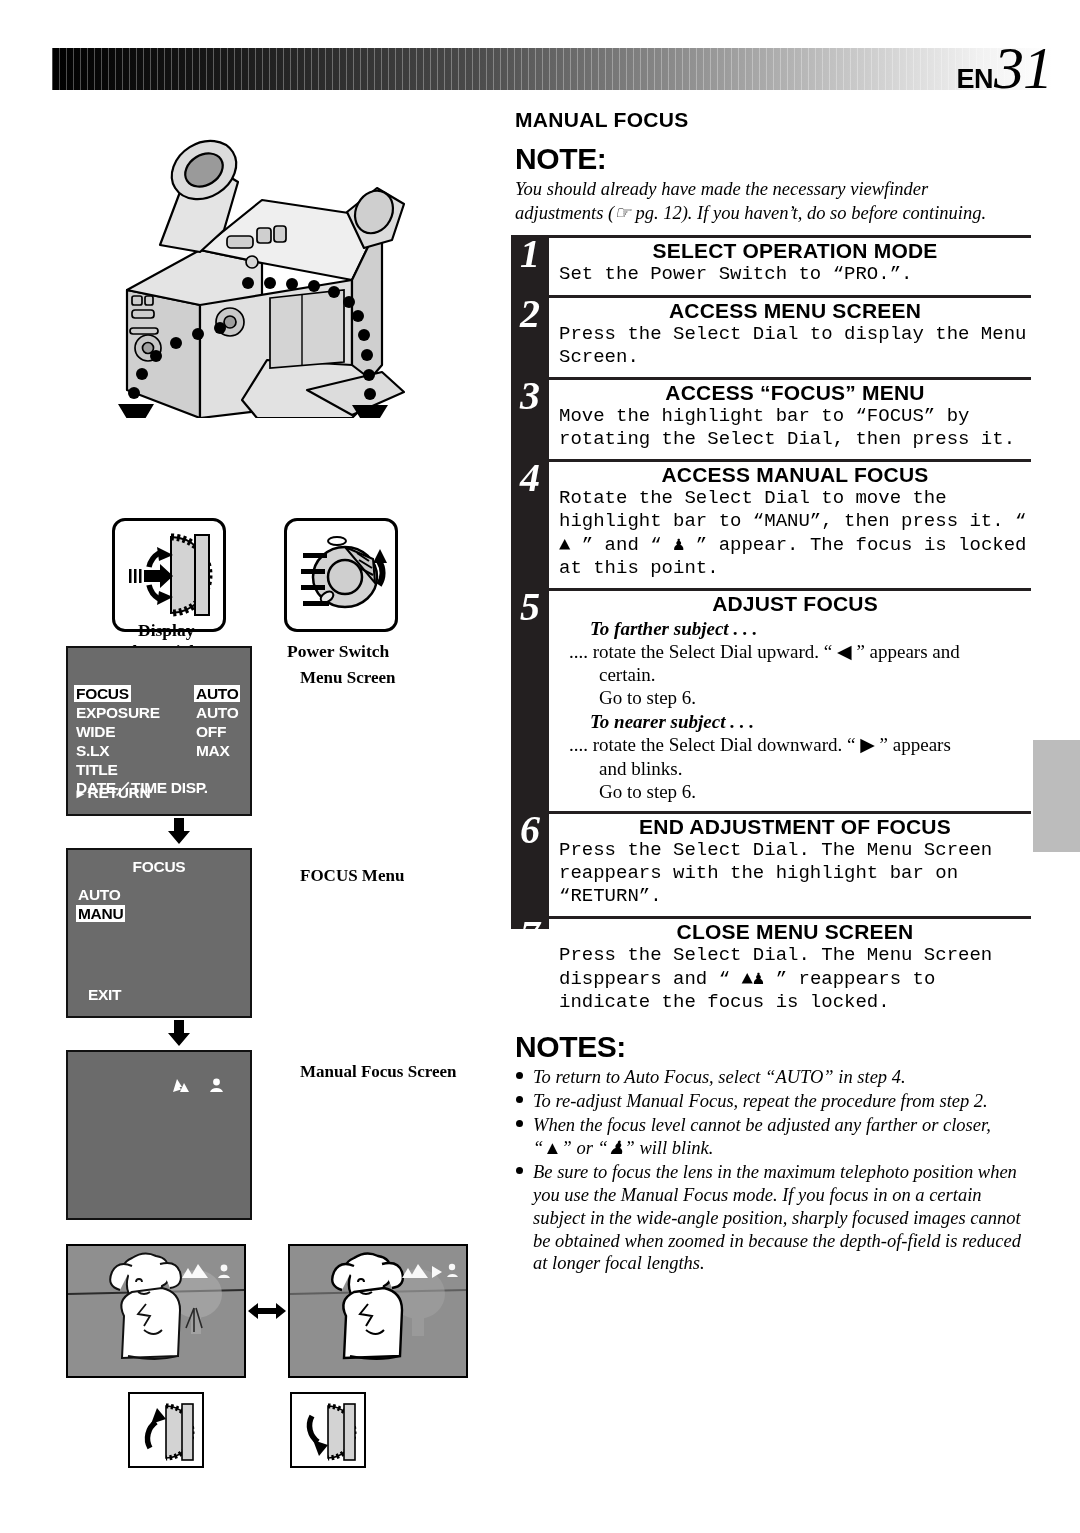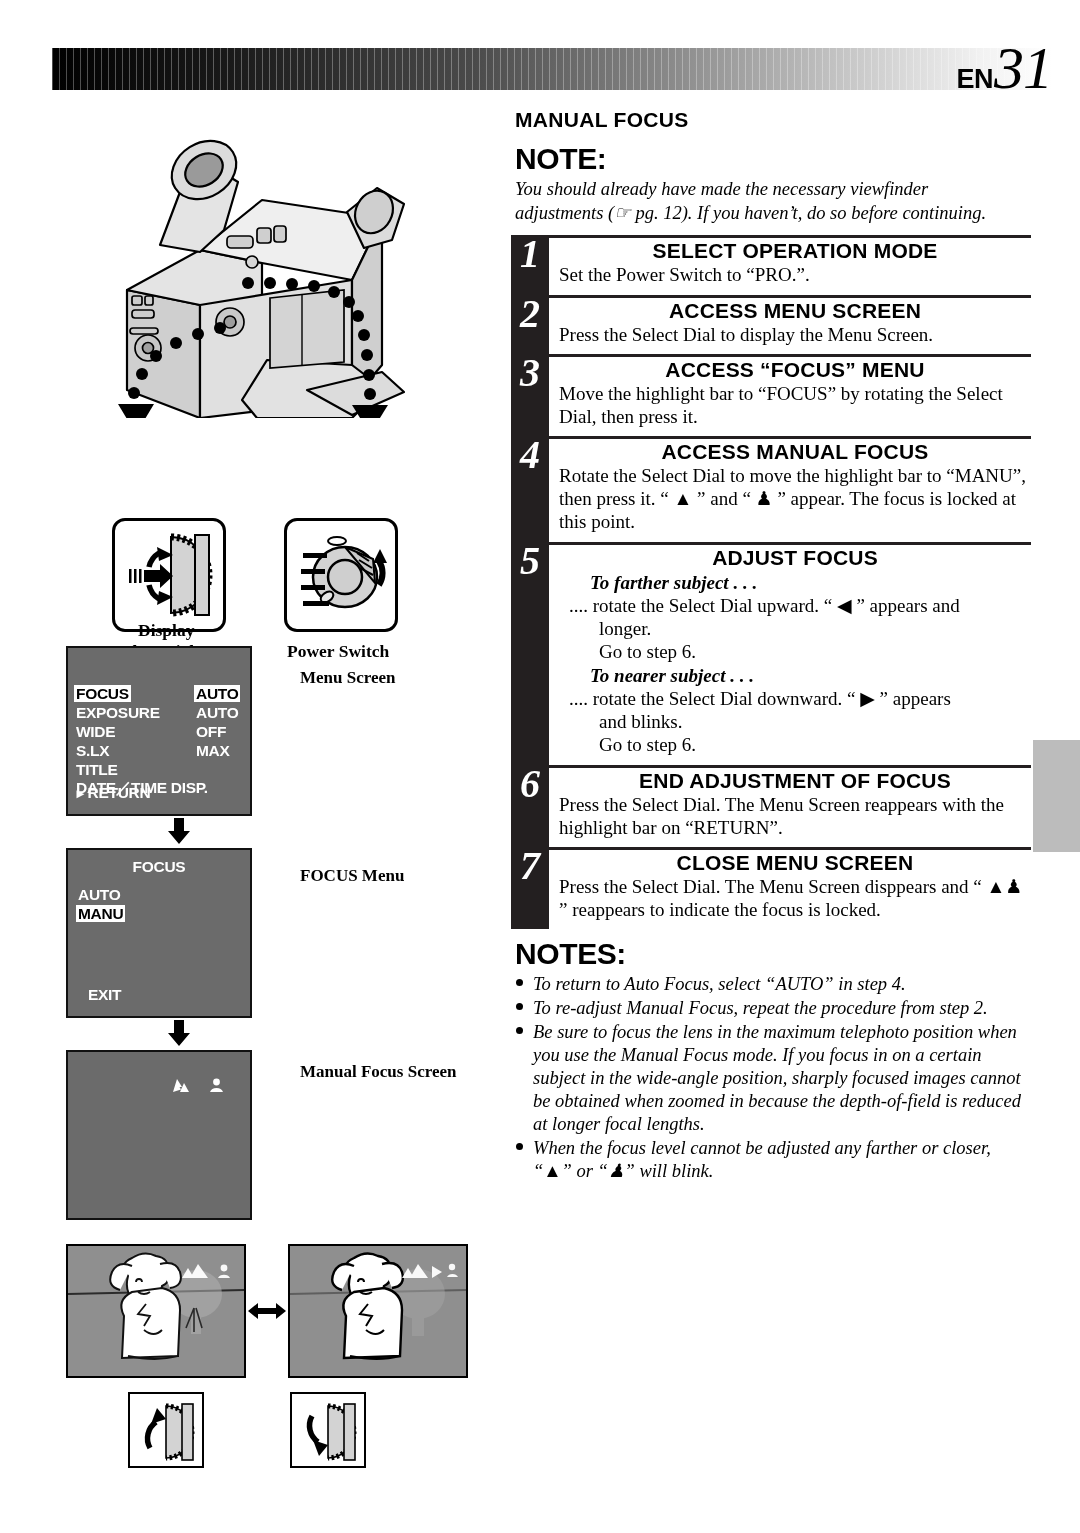--- a/index.html
+++ b/index.html
@@ -180,21 +180,21 @@
     font-style: italic; font-weight: 700; font-size: 40px;
     line-height: 1.05; z-index: 3;
   }
   .step-head {
     font-family: "Liberation Sans", sans-serif;
     font-weight: 700; font-size: 21px; letter-spacing: 0.2px;
     padding-top: 4px;
     text-align: center;
   }
   .step-text {
-    font-family: Liberation Serif, serif;
+    font-family: Liberation Mono, monospace;
     font-size: 19px; line-height: 1.22;
     padding-bottom: 8px;
   }
   .sub-head {
     font-family: "Liberation Serif", serif;
     font-weight: 700; font-style: italic; font-size: 19px;
     margin-top: 2px;
     margin-left: 31px;
   }
   .sub-text {
@@ -579,21 +579,21 @@
         <div class="step-text">Rotate the Select Dial to move the highlight bar to “MANU”, then press it. “ ▲ ” and “ ♟ ” appear. The focus is locked at this point.</div>
       </div>
 
       <div class="step">
         <div class="step-rule"></div>
         <div class="step-num">5</div>
         <div class="step-head">ADJUST FOCUS</div>
         <div class="sub-head">To farther subject . . .</div>
         <div class="sub-text">
           <span>.... rotate the Select Dial upward. “ ◀ ” appears and</span>
-          <span class="ind">longer.</span>
+          <span class="ind">certain.</span>
           <span class="ind2">Go to step 6.</span>
         </div>
         <div class="sub-head">To nearer subject . . .</div>
         <div class="sub-text">
           <span>.... rotate the Select Dial downward. “ ▶ ” appears</span>
           <span class="ind">and blinks.</span>
           <span class="ind2">Go to step 6.</span>
         </div>
         <div style="height:8px"></div>
       </div>
@@ -618,22 +618,22 @@
       <div class="note-item">
         <span class="bullet"></span>
         <span>To return to Auto Focus, select “AUTO” in step 4.</span>
       </div>
       <div class="note-item">
         <span class="bullet"></span>
         <span>To re-adjust Manual Focus, repeat the procedure from step 2.</span>
       </div>
       <div class="note-item">
         <span class="bullet"></span>
-        <span>Be sure to focus the lens in the maximum telephoto position when you use the Manual Focus mode. If you focus in on a certain subject in the wide-angle position, sharply focused images cannot be obtained when zoomed in because the depth-of-field is reduced at longer focal lengths.</span>
+        <span>When the focus level cannot be adjusted any farther or closer, “▲” or “♟” will blink.</span>
       </div>
       <div class="note-item">
         <span class="bullet"></span>
-        <span>When the focus level cannot be adjusted any farther or closer, “▲” or “♟” will blink.</span>
+        <span>Be sure to focus the lens in the maximum telephoto position when you use the Manual Focus mode. If you focus in on a certain subject in the wide-angle position, sharply focused images cannot be obtained when zoomed in because the depth-of-field is reduced at longer focal lengths.</span>
       </div>
     </div>
   </div>
 
 </div>
 
 </body></html>

